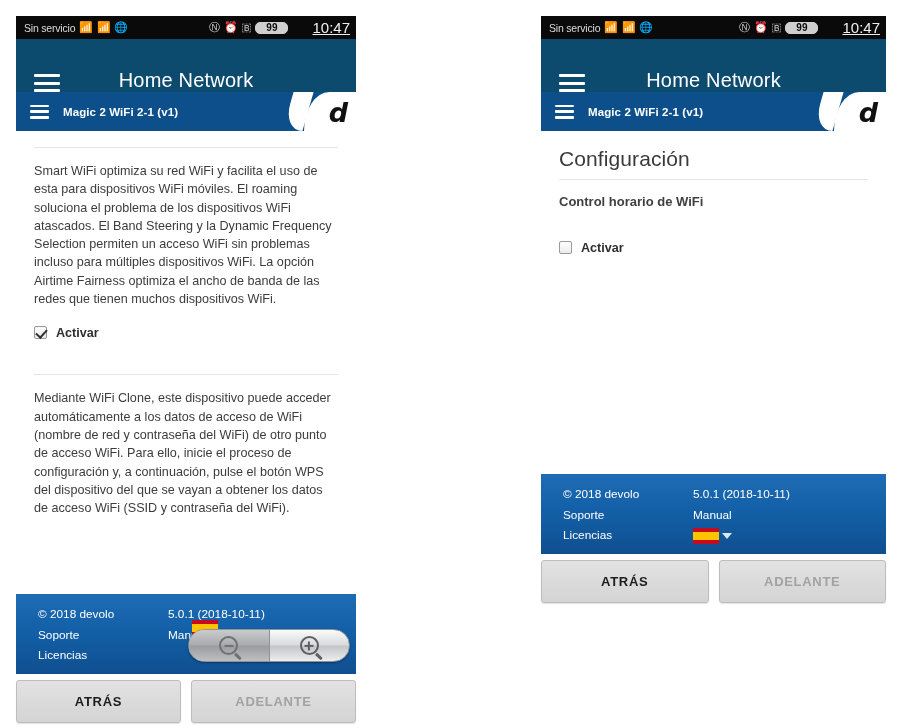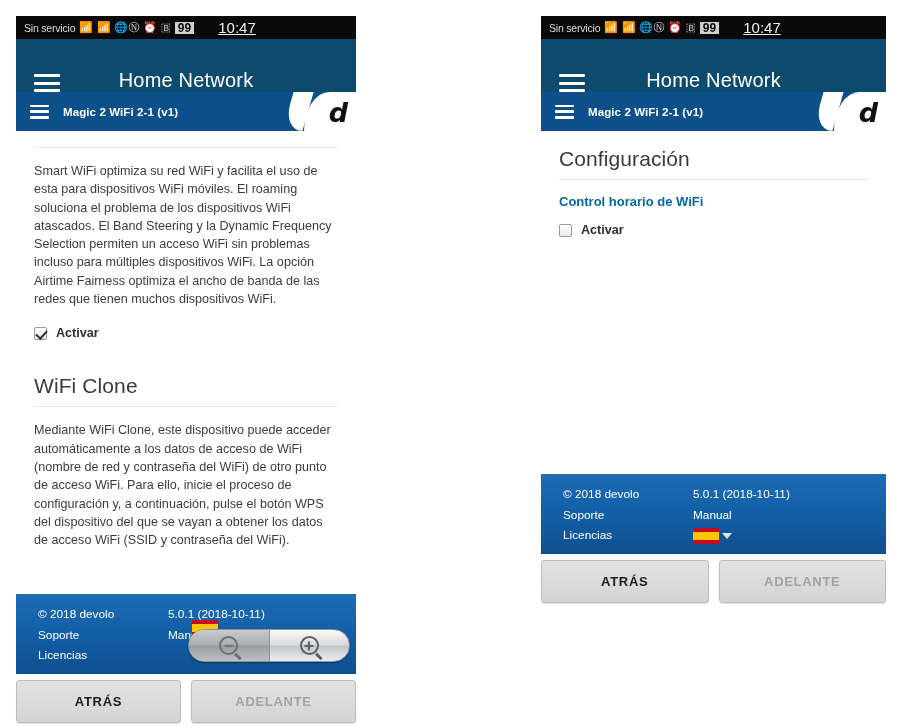--- a/index.html
+++ b/index.html
@@ -20,33 +20,34 @@
   }
   .phone.left  { left: 16px; }
   .phone.right { left: 541px; width: 345px; }
 
   
   .statusbar {
     height: 23px;
     background: #0a0a0a;
     display: flex;
     align-items: center;
+    justify-content: space-between;
     padding: 0 6px 0 8px;
     color: #e9e9e9;
     font-size: 10.5px;
   }
   .sb-left, .sb-right { display: flex; align-items: center; gap: 4px; }
   .sb-text { font-size: 10.5px; letter-spacing: -0.2px; color:#dcdcdc; }
   .sb-ico { display:inline-block; line-height:1; font-size: 11px; color:#d8d8d8; }
   .sb-time { font-size: 15px; color:#f0f0f0; margin-left:20px;text-decoration:underline; }
   .batt {
     border: 1px solid #cfcfcf;
-    border-radius: 0;
-    font-size: 12px;
-    padding: 0px 2px;
+    border-radius: 5px;
+    font-size: 10px;
+    padding: 0px 10px;
     line-height: 10px;
     color:#0a0a0a;
     background:#cfcfcf;
     font-weight:bold;
   }
 
   
   .appbar {
     height: 53px;
     background: #0c4a6e;
@@ -132,43 +133,43 @@
   }
   .rule { height:1px; background:#e6e6e6; margin-bottom: 14px; }
   p.body {
     font-size: 12.6px;
     line-height: 18.3px;
     color: #3c3c3c;
   }
   .spacer-lg { height: 34px; }
   .spacer-md { height: 18px; }
 
-  .chkrow { display:flex; align-items:flex-end; gap: 9px; }
+  .chkrow { display:flex; align-items:flex-start; gap: 9px; }
   .chk {
     width: 13px; height: 13px;
     border: 1px solid #9a9a9a;
     border-radius: 2px;
     background: linear-gradient(#fdfdfd,#ececec);
     position: relative;
     flex: none;
   }
   .chk.checked::after {
     content:"";
     position:absolute;
     left: 3px; top: 0px;
     width: 5px; height: 9px;
     border: solid #333333;
     border-width: 0 2px 2px 0;
     transform: rotate(42deg);
   }
   .chklabel { font-size: 12.6px; font-weight: 700; color: #2f2f2f; }
 
   .fieldlabel {
-    font-size: 13px; font-weight: 700; color:#0369a1;
-    margin-bottom: 14px;
+    font-size: 13px; font-weight: 700; color:#404040;
+    margin-bottom: 32px;
   }
 
   
   .footer {
     position: relative;
     height: 80px;
     background: linear-gradient(180deg,#1e6cb4 0%, #1360a8 45%, #0f4f8f 100%);
     padding: 10px 0 0 22px;
     color:#ffffff;
     font-size: 11.8px;
@@ -323,21 +324,20 @@
       <div class="rule"></div>
       <p class="body">Smart WiFi optimiza su red WiFi y facilita el uso de esta para dispositivos WiFi móviles. El roaming soluciona el problema de los dispositivos WiFi atascados. El Band Steering y la Dynamic Frequency Selection permiten un acceso WiFi sin problemas incluso para múltiples dispositivos WiFi. La opción Airtime Fairness optimiza el ancho de banda de las redes que tienen muchos dispositivos WiFi.</p>
       <div class="spacer-md"></div>
       <div class="chkrow">
         <span class="chk checked"></span>
         <span class="chklabel">Activar</span>
       </div>
 
       <div class="spacer-lg"></div>
 
-      <h2 class="sect">WiFi Clone</h2>
       <div class="rule"></div>
       <p class="body">Mediante WiFi Clone, este dispositivo puede acceder automáticamente a los datos de acceso de WiFi (nombre de red y contraseña del WiFi) de otro punto de acceso WiFi. Para ello, inicie el proceso de configuración y, a continuación, pulse el botón WPS del dispositivo del que se vayan a obtener los datos de acceso WiFi (SSID y contraseña del WiFi).</p>
     </div>
 
     <div class="footer">
       <div class="frow">
         <div class="fcol1">
           <div>© 2018   devolo</div>
           <a class="flink" href="#">Soporte</a>
           <a class="flink" href="#">Licencias</a>

